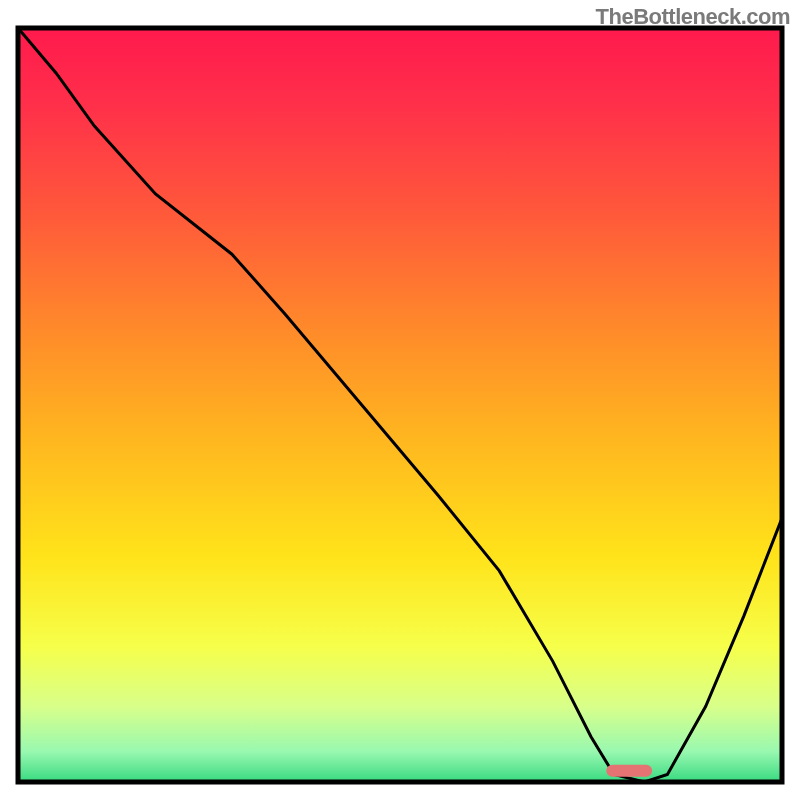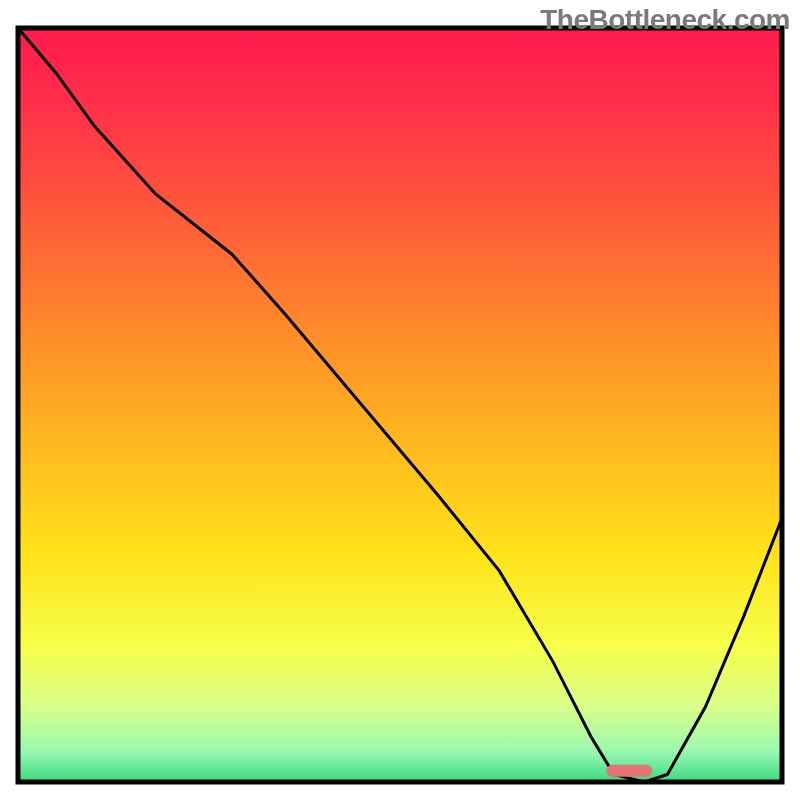--- a/index.html
+++ b/index.html
@@ -12,21 +12,21 @@
   }
   .chart-container {
     position: relative;
     width: 800px;
     height: 800px;
   }
   .watermark {
     position: absolute;
     top: 4px;
     right: 10px;
-    font-size: 28px;
+    font-size: 22px;
     font-weight: bold;
     color: #7a7a7a;
     z-index: 10;
     letter-spacing: -0.5px;
   }
   svg {
     display: block;
   }
 </style>
 </head>

